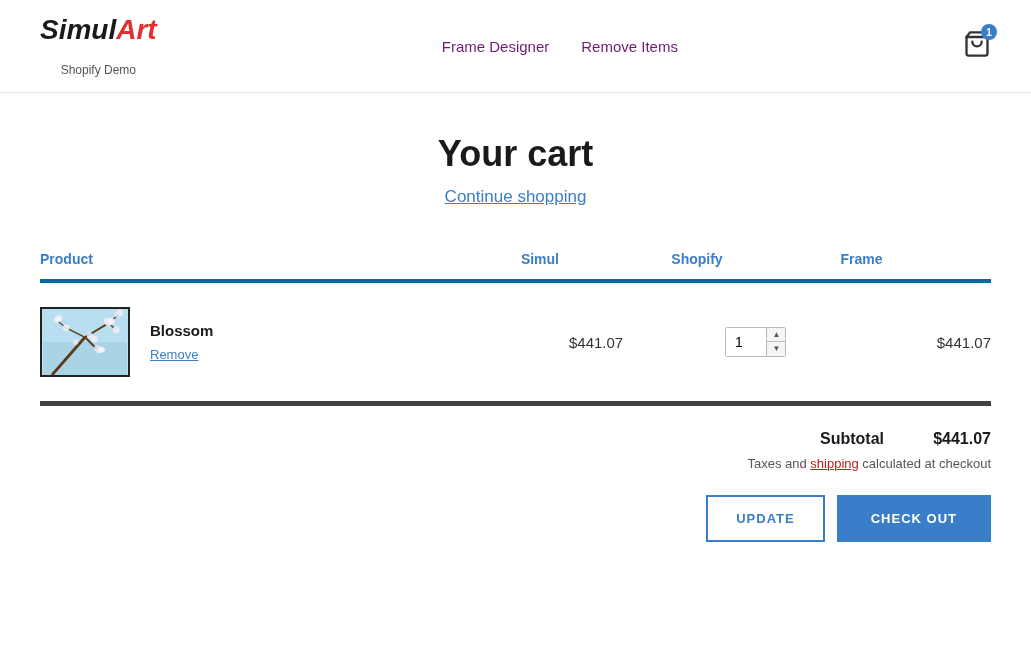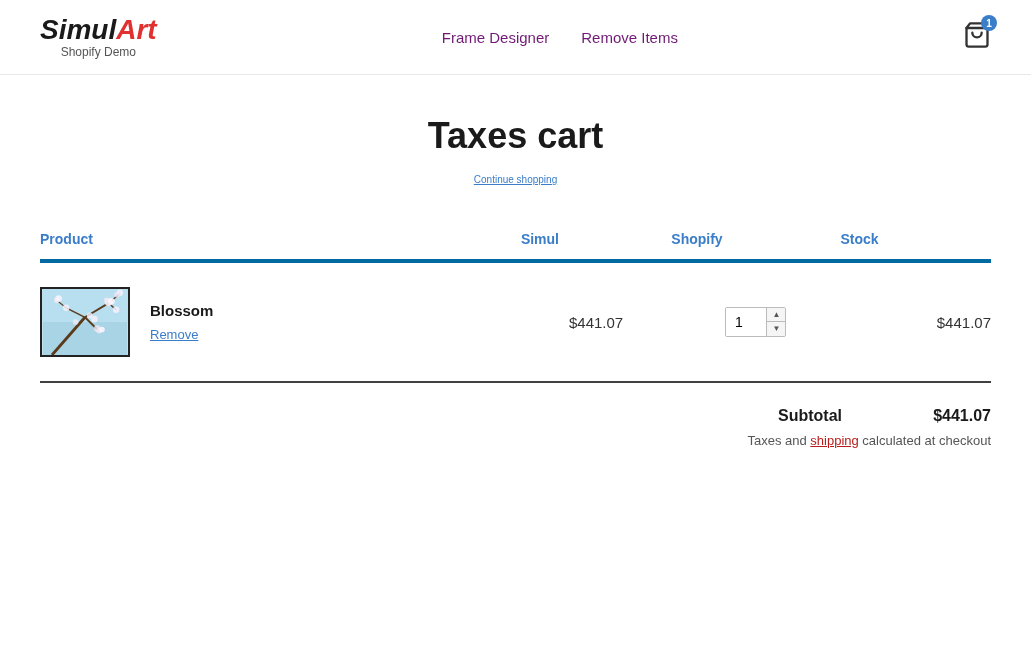--- a/index.html
+++ b/index.html
@@ -24,21 +24,21 @@
       font-style: italic;
     }
     .logo-simul { color: #1a1a1a; }
     .logo-art { color: #e03030; }
     .logo-sub {
       font-size: 12px;
       color: #555;
       font-style: normal;
       font-weight: normal;
       text-align: center;
-      margin-top: 2px;
+      margin-top: 20px;
     }
     .nav {
       display: flex;
       gap: 32px;
       align-items: center;
     }
     .nav a {
       text-decoration: none;
       color: #701a75;
       font-size: 15px;
@@ -77,21 +77,21 @@
       color: #1a1a1a;
       margin-bottom: 12px;
     }
     .continue-shopping {
       text-align: center;
       margin-bottom: 36px;
     }
     .continue-shopping a {
       color: #3a7dc9;
       text-decoration: underline;
-      font-size: 10px;
+      font-size: 17px;
     }
 
     
     .cart-table {
       width: 100%;
       border-collapse: collapse;
     }
     .cart-table thead tr {
       border-bottom: 4px solid #0369a1;
     }
@@ -101,21 +101,21 @@
       color: #3a7dc9;
       padding: 8px 0 12px;
       text-align: left;
     }
     .th-price { text-align: center; }
     .th-qty { text-align: center; }
     .th-total { text-align: right; }
 
     
     .cart-table tbody tr {
-      border-bottom: 2px solid #404040;
+      border-bottom: 5px solid #404040;
     }
     .cart-table td {
       padding: 24px 0;
       vertical-align: middle;
     }
     .product-cell {
       display: flex;
       align-items: center;
       gap: 20px;
     }
@@ -197,21 +197,21 @@
     .subtotal-section {
       margin-top: 24px;
       display: flex;
       flex-direction: column;
       align-items: flex-end;
       gap: 8px;
     }
     .subtotal-row {
       display: flex;
       align-items: flex-end;
-      gap: 69px;
+      gap: 27px;
     }
     .subtotal-label {
       font-size: 16px;
       font-weight: 600;
       color: #1a1a1a;
     }
     .subtotal-amount {
       font-size: 16px;
       font-weight: 600;
       color: #1a1a1a;
@@ -277,33 +277,33 @@
     <svg class="cart-svg" viewBox="0 0 24 24" fill="none" stroke="#333" stroke-width="2" stroke-linecap="round" stroke-linejoin="round">
       <path d="M6 2L3 6v14a2 2 0 002 2h14a2 2 0 002-2V6l-3-4z"></path>
       <line x1="3" y1="6" x2="21" y2="6"></line>
       <path d="M16 10a4 4 0 01-8 0"></path>
     </svg>
     <span class="cart-badge">1</span>
   </div>
 </header>
 
 <main class="main">
-  <h1 class="page-title">Taxes cart</h1>
+  <h1 class="page-title">Your cart</h1>
 
   <div class="continue-shopping">
     <a href="#">Continue shopping</a>
   </div>
 
   <table class="cart-table">
     <thead>
       <tr>
         <th>Product</th>
         <th class="th-price">Simul</th>
         <th class="th-qty">Shopify</th>
-        <th class="th-total">Stock</th>
+        <th class="th-total">Frame</th>
       </tr>
     </thead>
     <tbody>
       <tr>
         <td>
           <div class="product-cell">
             <div class="product-img">
               
               <svg class="painting-canvas" viewBox="0 0 90 70" xmlns="http://www.w3.org/2000/svg">
 
@@ -361,13 +361,17 @@
   <div class="subtotal-section">
     <div class="subtotal-row">
       <span class="subtotal-label">Subtotal</span>
       <span class="subtotal-amount">$441.07</span>
     </div>
     <div class="tax-note">
       <span>Taxes and </span><a href="#">shipping</a><span> calculated at checkout</span>
     </div>
   </div>
 
+  <div class="buttons-row">
+    <button class="btn-update">UPDATE</button>
+    <button class="btn-checkout">CHECK OUT</button>
+  </div>
 </main>
 
 </body></html>

